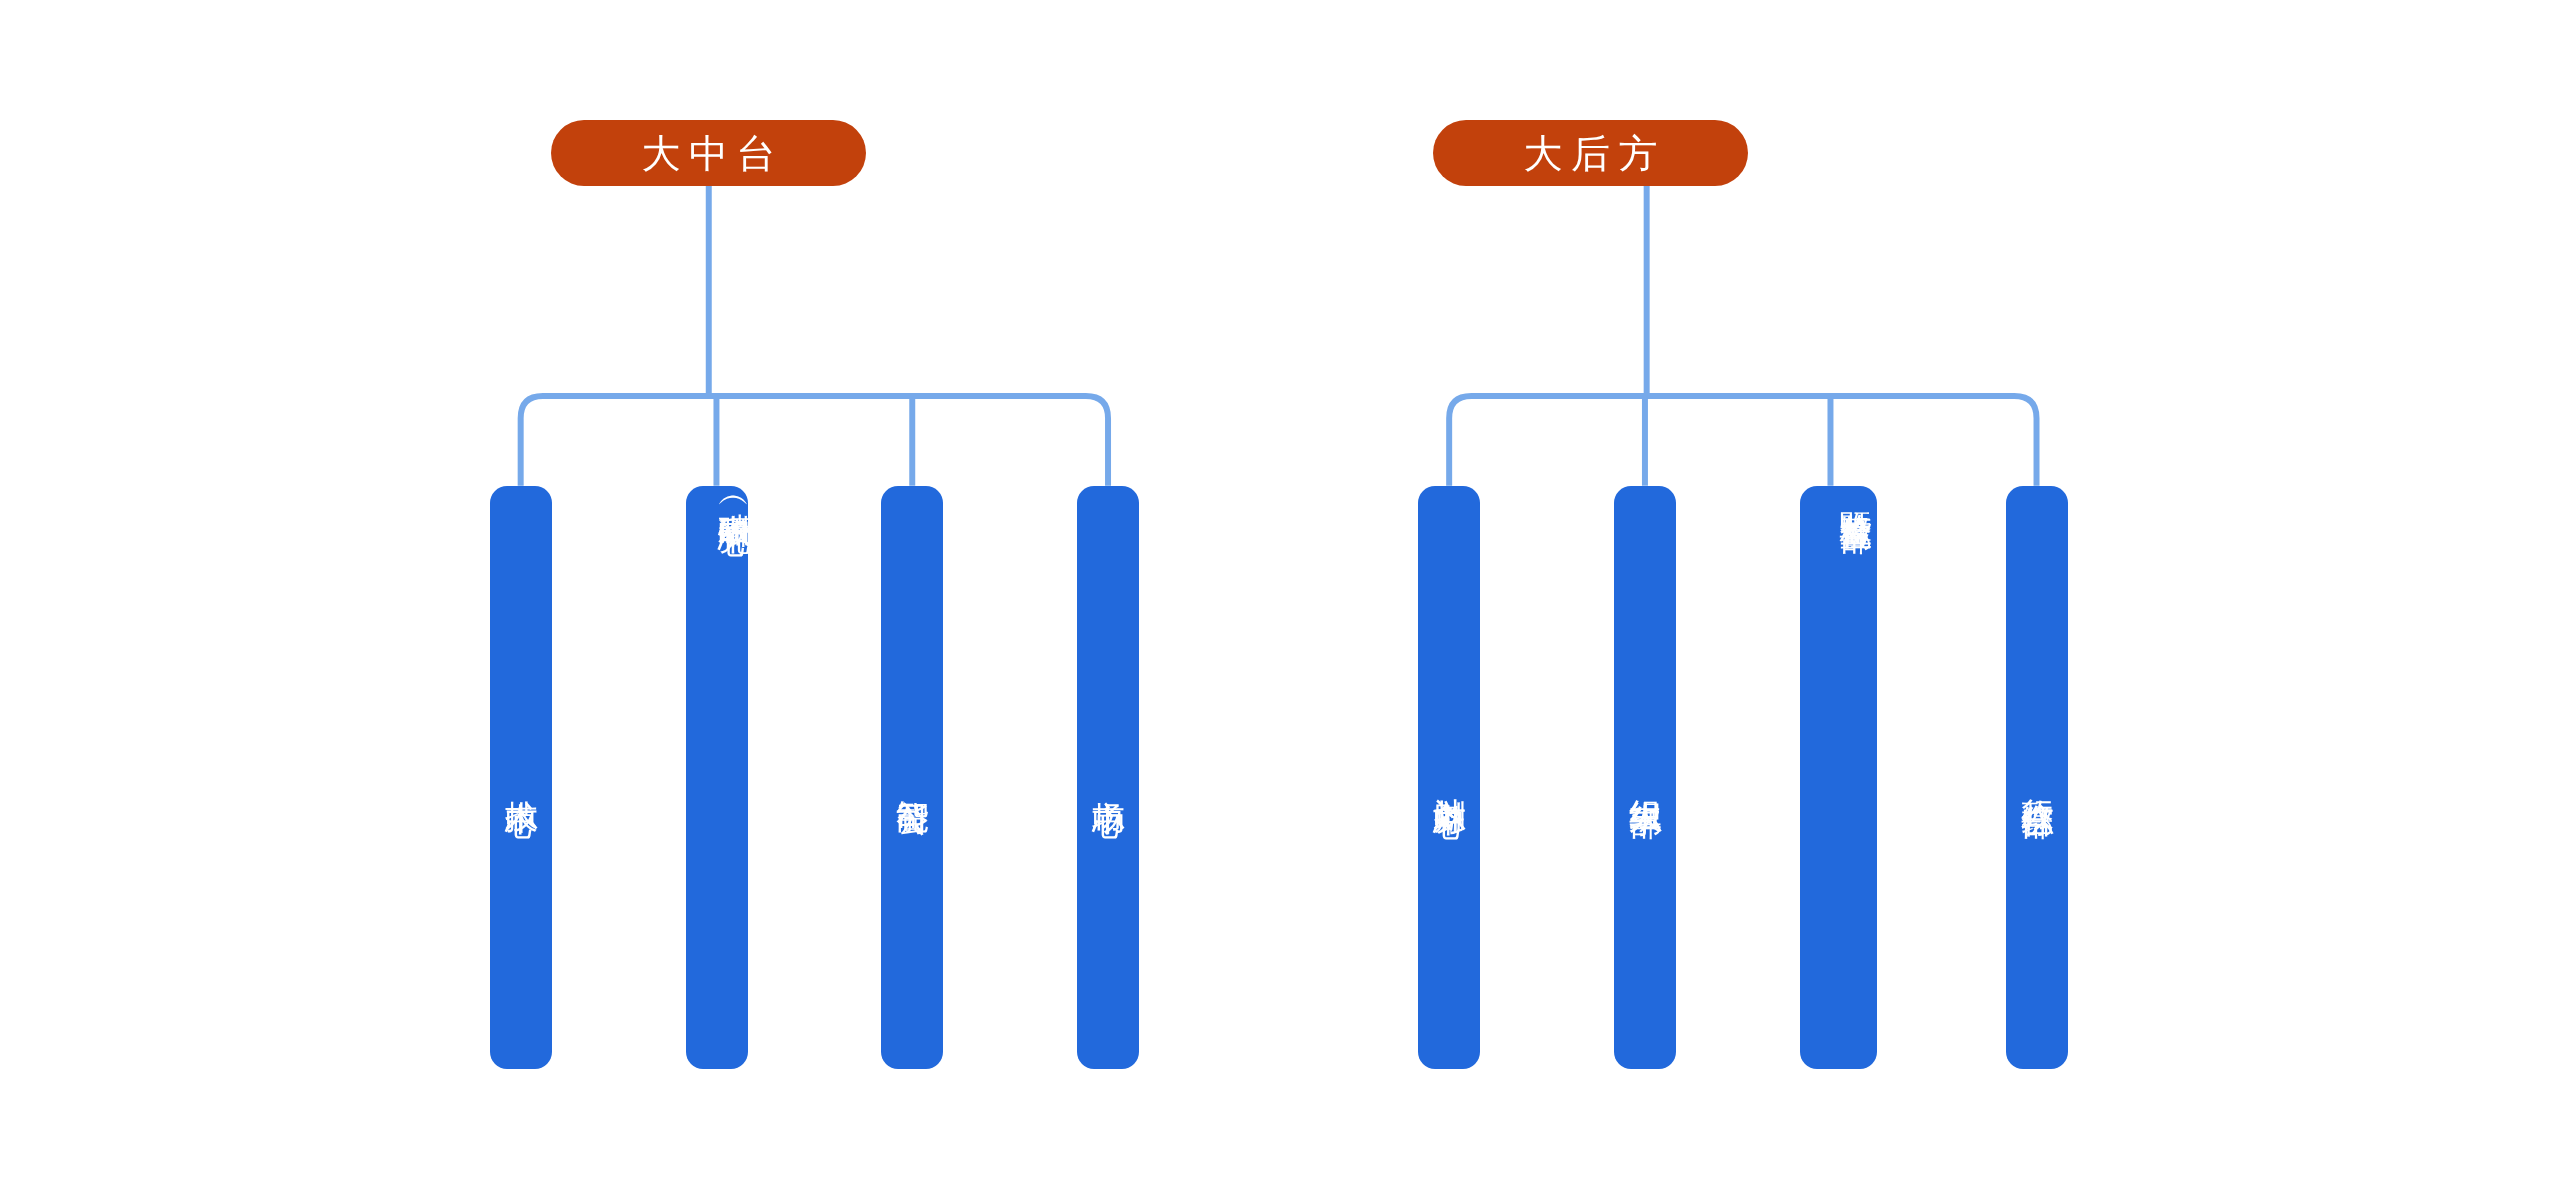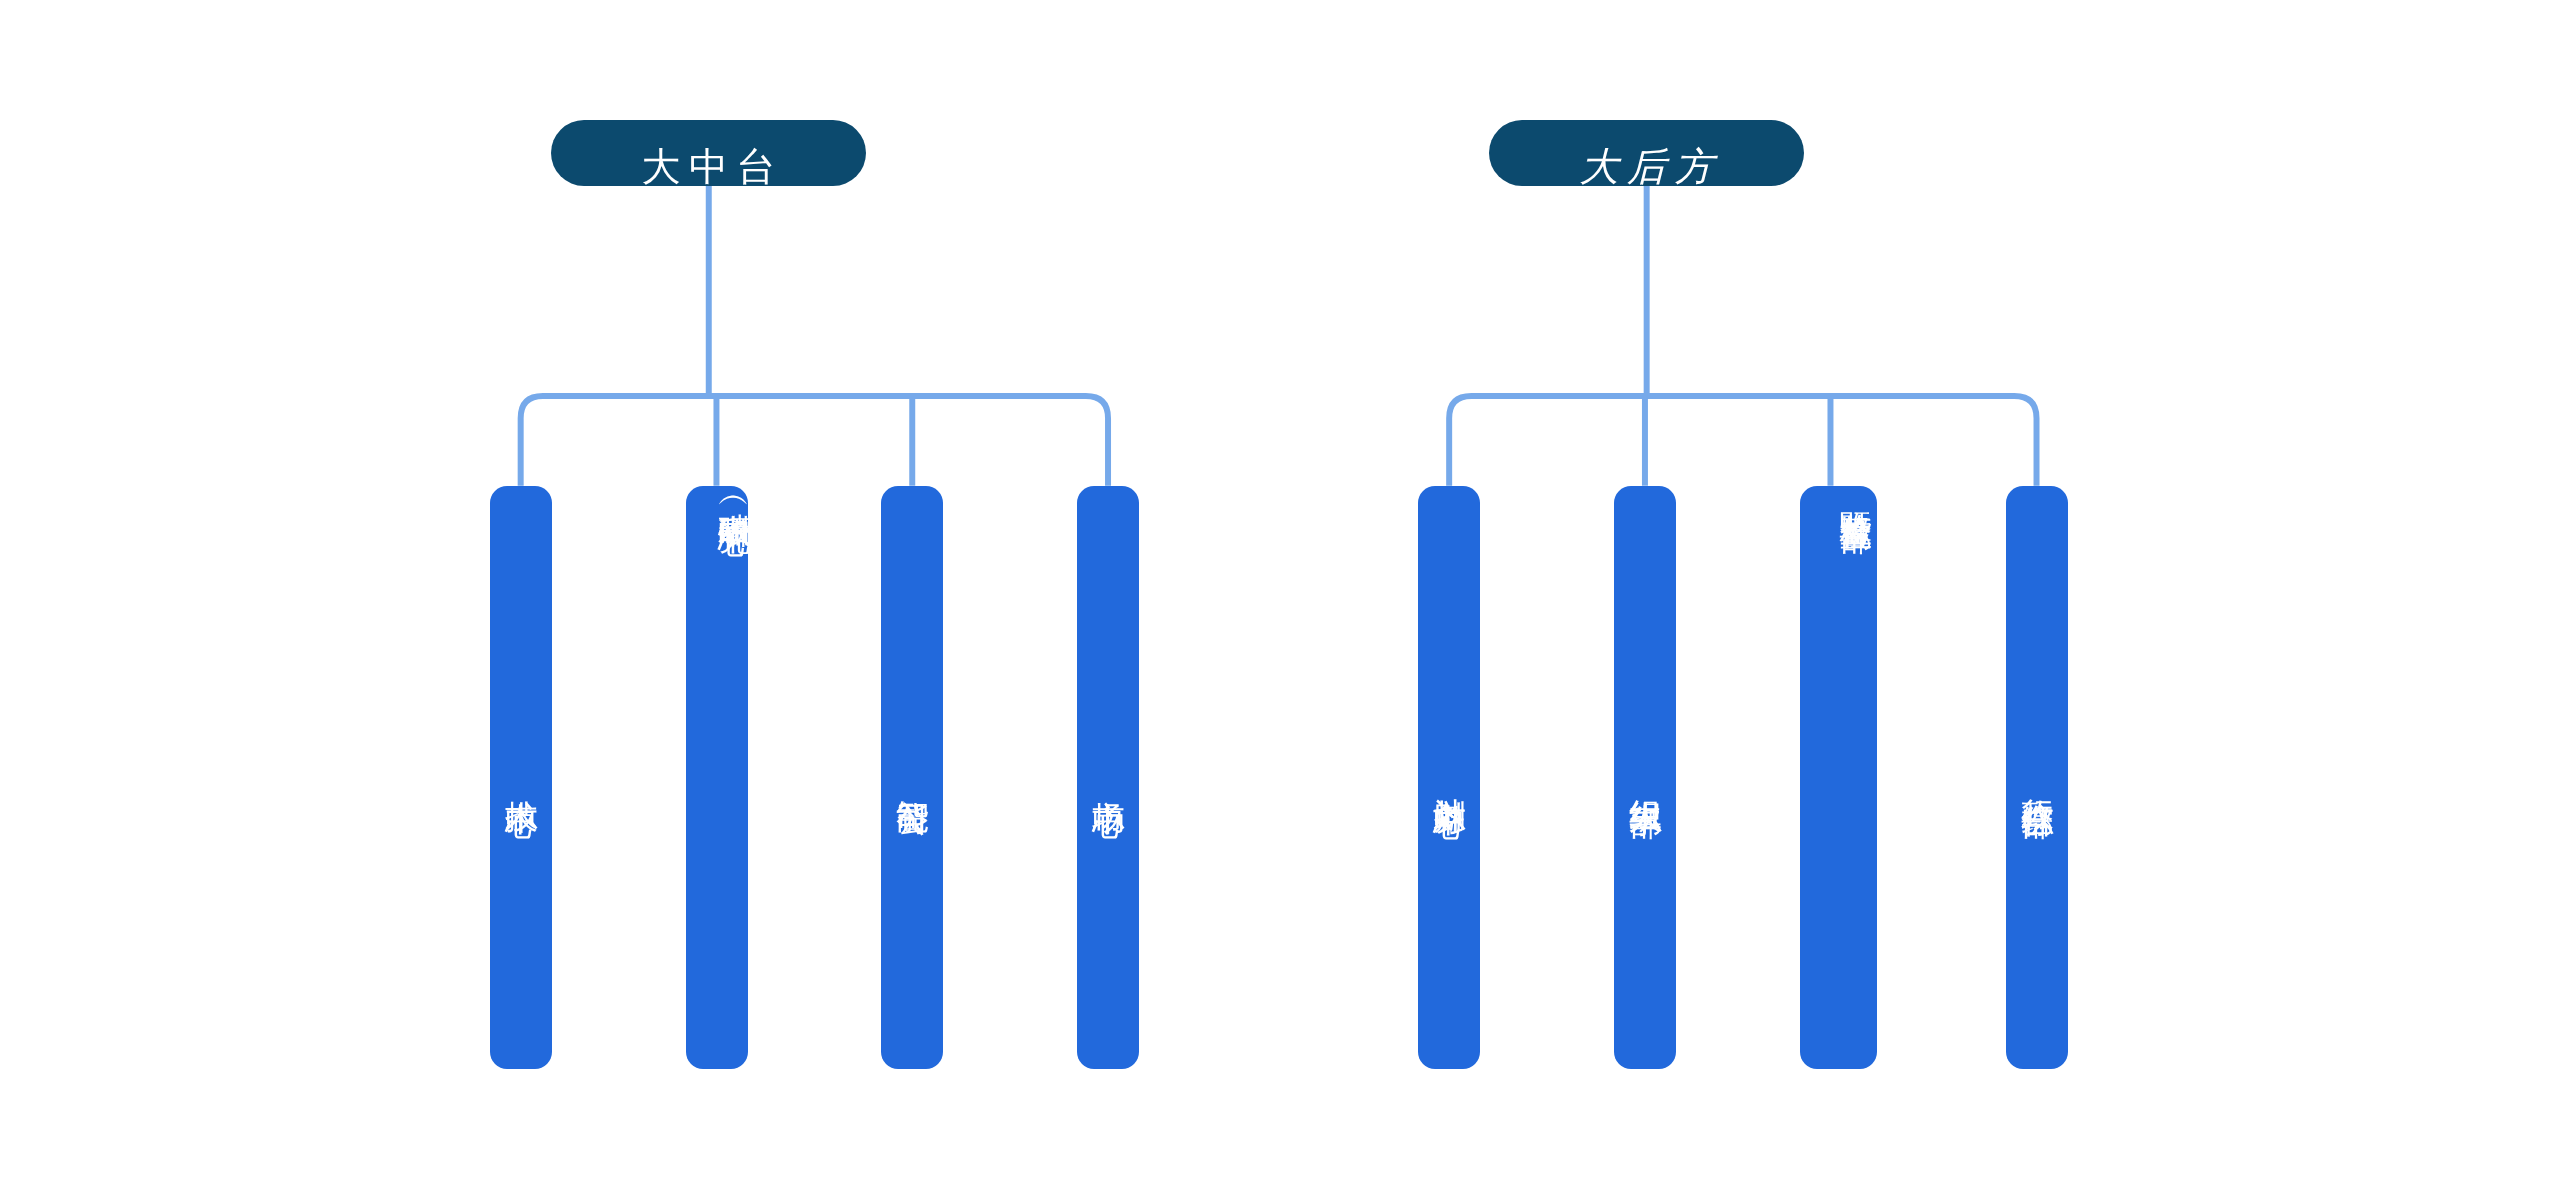--- a/index.html
+++ b/index.html
@@ -17,22 +17,22 @@
   #wires{position:absolute;left:0;top:0;width:2576px;height:1186px;pointer-events:none;}
 
   
   .group{position:absolute;top:0;height:1186px;}
 
   
   .pill{
     position:absolute;
     height:66px;
     border-radius:33px;
-    background:#0c4a6e;
-    display:flex;align-items:flex-end;justify-content:center;
+    background:#c2410c;
+    display:flex;align-items:center;justify-content:center;
     box-sizing:border-box;
   }
   .pill-label{
     color:#ffffff;
     font-size:39px;
     line-height:1;
     letter-spacing:8.5px;
     text-indent:8.5px;
     font-weight:400;
     white-space:nowrap;
@@ -112,21 +112,21 @@
       <span class="vtext">智能公司</span>
     </div>
 
     <div class="leaf narrow" style="left:1077px;">
       <span class="vtext">市场中心</span>
     </div>
   </div>
 
   <div class="group">
 
-    <div class="pill" style="left:1489px;top:120px;width:315px;font-style:italic;">
+    <div class="pill" style="left:1433px;top:120px;width:315px;">
       <span class="pill-label">大后方</span>
     </div>
 
     <div class="leaf narrow" style="left:1418px;">
       <span class="vtext">计划财务中心</span>
     </div>
 
     <div class="leaf narrow" style="left:1614px;">
       <span class="vtext">组织人事部</span>
     </div>

